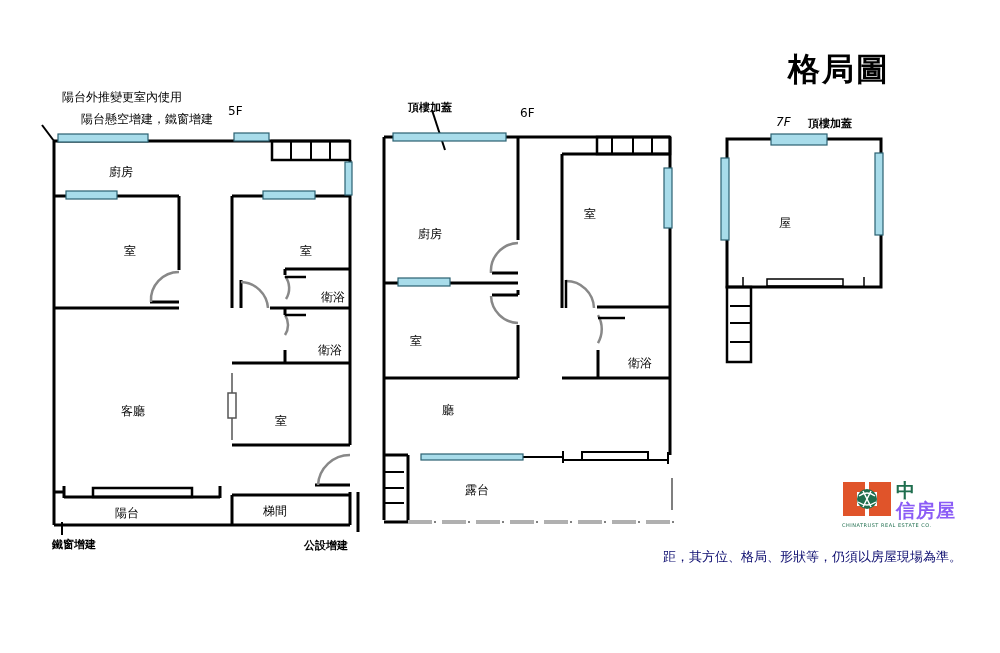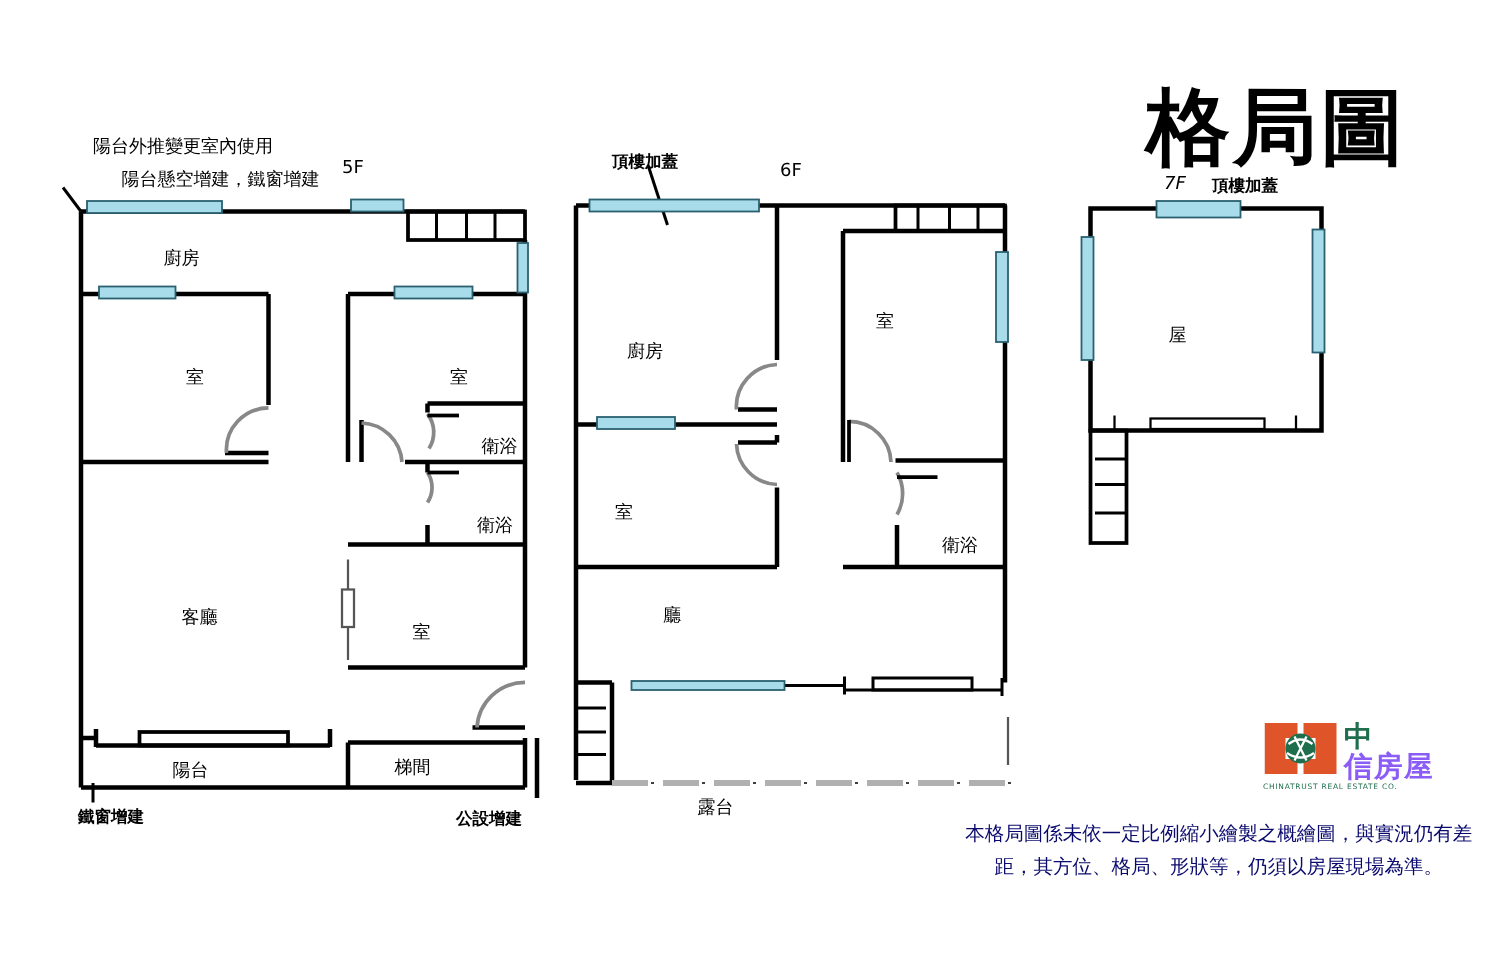--- a/index.html
+++ b/index.html
@@ -2,21 +2,21 @@
 <html><head>
 <meta charset="utf-8">
 <style>
   html, body { margin:0; padding:0; background:#ffffff; }
   body { width:1000px; height:653px; position:relative; overflow:hidden;
          font-family:"DejaVu Sans", sans-serif; color:#000; }
   svg.plan { position:absolute; left:0; top:0; }
   .lbl { position:absolute; font-size:12px; white-space:nowrap; font-family:"DejaVu Sans", sans-serif; }
   .note { position:absolute; font-size:12px; white-space:nowrap;margin-left:36px; }
   .bold { font-family:"DejaVu Serif", serif; font-weight:bold; font-size:11px; position:absolute; white-space:nowrap; }
-  .title { position:absolute; left:764px; top:48px; font-size:56px; font-weight:bold; letter-spacing:2px; font-family:"DejaVu Sans", sans-serif; }
+  .title { position:absolute; left:788px; top:48px; font-size:32px; font-weight:bold; letter-spacing:2px; font-family:"DejaVu Sans", sans-serif; }
   .disclaimer { position:absolute; left:630px; top:546px; width:365px; text-align:center;
                 font-size:13px; line-height:22px; color:#0a0a6e; font-family:"DejaVu Sans", sans-serif; }
   .logo { position:absolute; left:843px; top:480px; }
   .logo-text1 { position:absolute; left:896px; top:478px; font-size:19px; color:#1f6e4e; font-weight:bold; }
   .logo-text2 { position:absolute; left:896px; top:498px; font-size:19px; color:#8b5cf6; font-weight:bold; letter-spacing:1px; }
   .logo-en { position:absolute; left:842px; top:522px; font-size:5px; color:#1f6e4e; letter-spacing:0.5px; }
 </style>
 </head>
 <body>
 
@@ -181,31 +181,30 @@
 <div class="lbl" style="left:121px;top:403px;">客廳</div>
 <div class="lbl" style="left:275px;top:413px;">室</div>
 <div class="lbl" style="left:115px;top:505px;">陽台</div>
 <div class="lbl" style="left:263px;top:503px;">梯間</div>
 
 <div class="lbl" style="left:418px;top:226px;">廚房</div>
 <div class="lbl" style="left:584px;top:206px;">室</div>
 <div class="lbl" style="left:410px;top:333px;">室</div>
 <div class="lbl" style="left:628px;top:355px;">衛浴</div>
 <div class="lbl" style="left:442px;top:402px;">廳</div>
-<div class="lbl" style="left:465px;top:482px;margin-top:48px;">露台</div>
+<div class="lbl" style="left:465px;top:482px;">露台</div>
 
 <div class="lbl" style="left:779px;top:215px;">屋</div>
 
 <svg class="logo" width="50" height="40">
   <rect x="0" y="2" width="22" height="34" fill="#e0542a"></rect>
   <rect x="26" y="2" width="22" height="34" fill="#e0542a"></rect>
   <rect x="14" y="12" width="20" height="14" fill="#fff"></rect>
   <circle cx="24" cy="19" r="10" fill="#1f6e4e"></circle>
   <path d="M16 16 Q24 10 32 16 M15 22 Q24 28 33 22 M20 11 L28 27 M28 11 L20 27" stroke="#fff" stroke-width="1.5" fill="none"></path>
 </svg>
 <div class="logo-text1">中</div>
 <div class="logo-text2">信房屋</div>
 <div class="logo-en">CHINATRUST REAL ESTATE CO.</div>
 
 <div class="disclaimer">
-  <div>本格局圖係未依一定比例縮小繪製之概繪圖，與實況仍有差</div>
   <div>距，其方位、格局、形狀等，仍須以房屋現場為準。</div>
 </div>
 
 </body></html>

